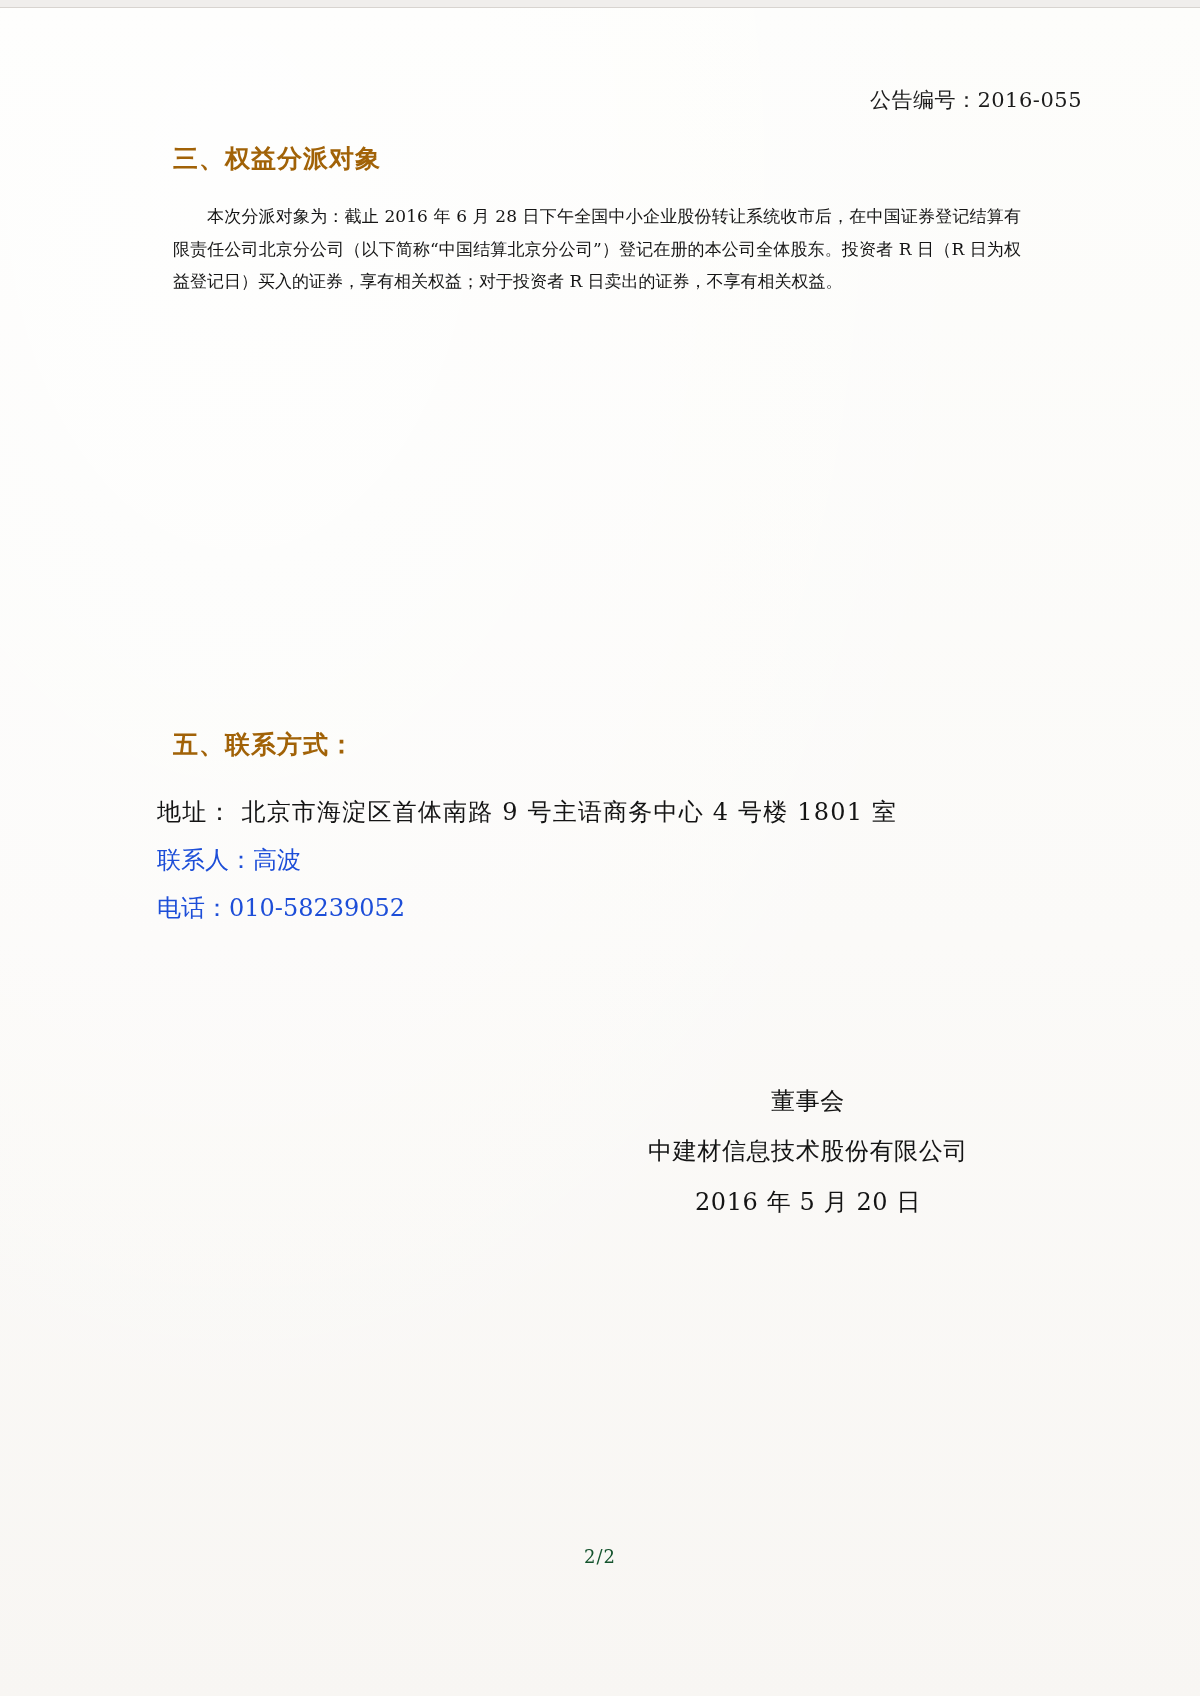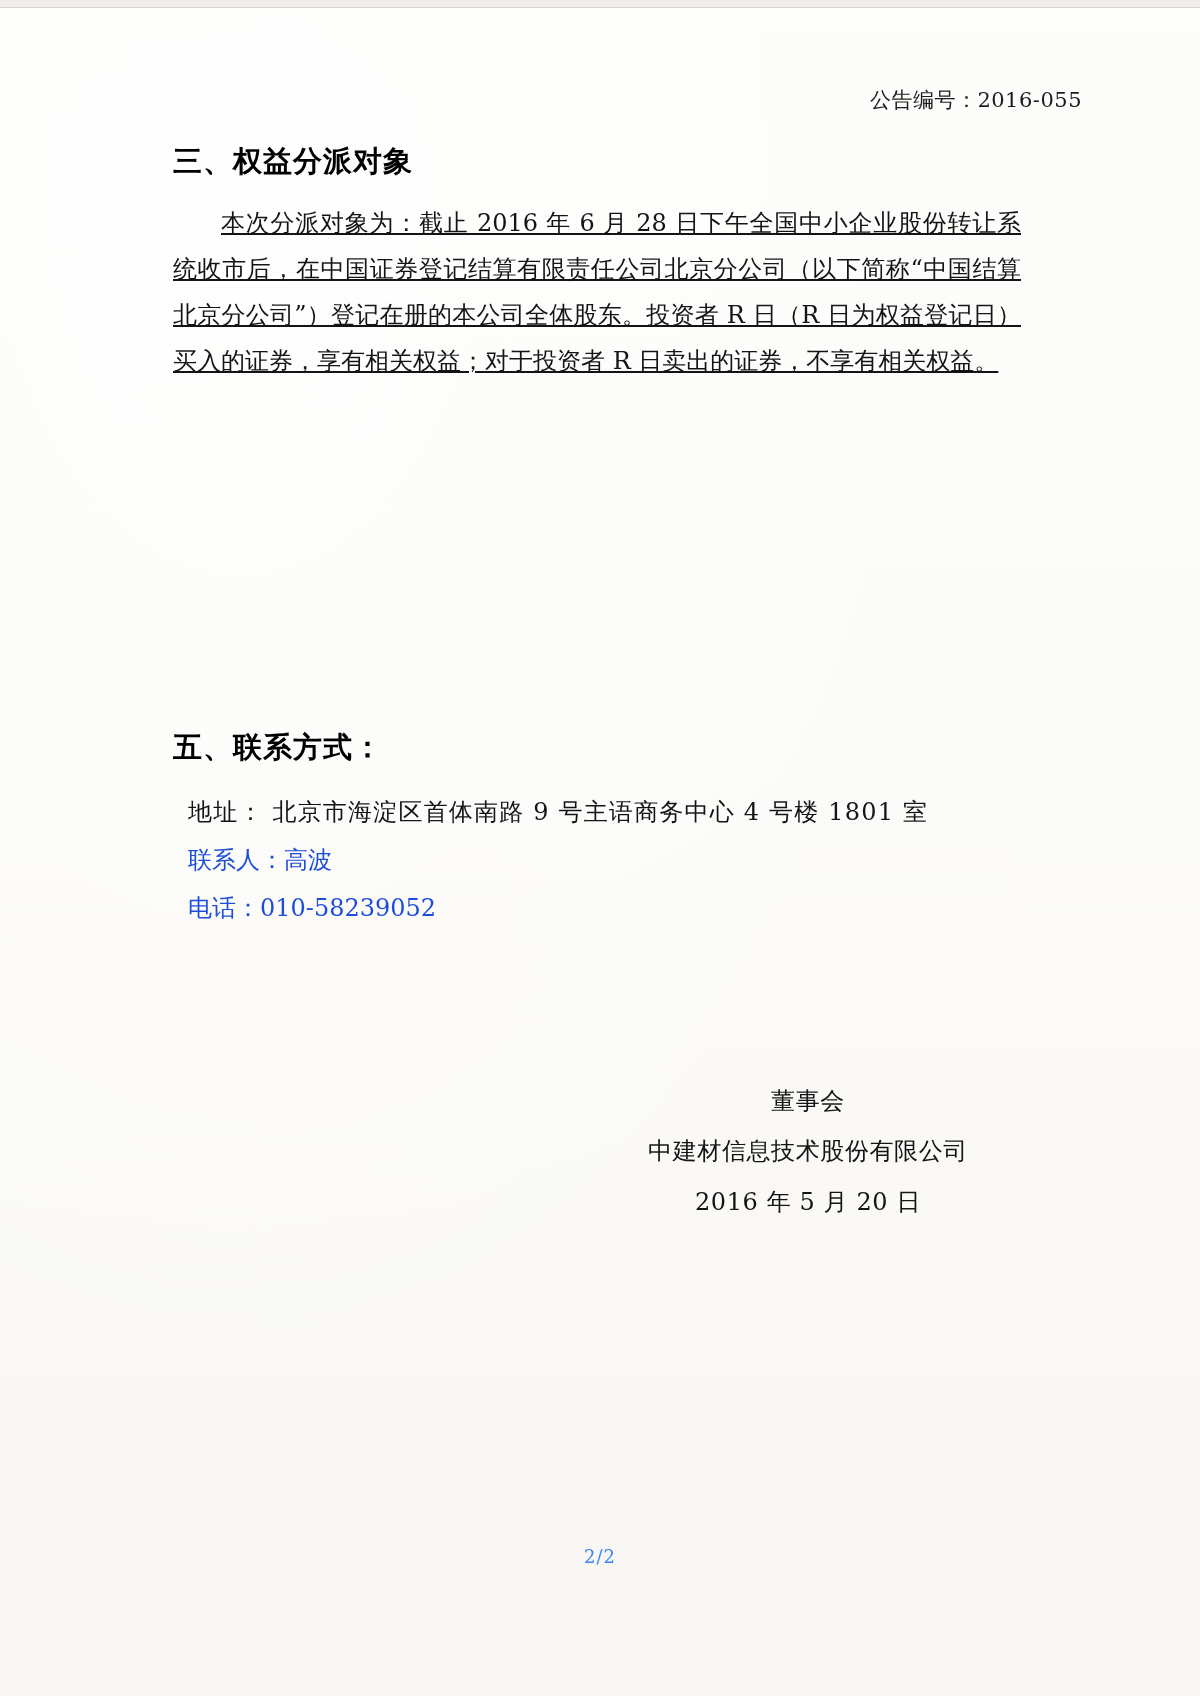--- a/index.html
+++ b/index.html
@@ -38,34 +38,33 @@
   .header-num {
     position: absolute;
     right: 0;
     top: 78px;
     font-size: 21px;
     letter-spacing: 0.5px;
     color: #1b1b1b;
     white-space: nowrap;
   }
   .heading {
-    font-size: 29px;
+    font-size: 25px;
     font-weight: bold;
-    color: #000000;
+    color: #a16207;
     letter-spacing: 1px;
     margin: 0;
   }
   .para {
-    font-size: 24px;
+    font-size: 17px;
     color: #141414;
     line-height: 1.92;
     margin: 0;
     text-align: justify;
     text-justify: inter-ideograph;
-    text-decoration: underline;
   }
   .indent {
     text-indent: 2em;
   }
   .block {
     position: absolute;
     left: 55px;
     width: 848px;
   }
   .contact-line {
@@ -93,21 +92,21 @@
     width: 420px;
     text-align: center;
   }
   .footer {
     position: absolute;
     left: 0;
     right: 0;
     top: 1538px;
     text-align: center;
     font-size: 18px;
-    color: #3b82f6;
+    color: #14532d;
     letter-spacing: 1px;
   }
   .spaced {
     letter-spacing: 0.6px;
   }
 </style>
 </head>
 <body>
 
 <div class="page">
@@ -124,21 +123,21 @@
     <div class="block" style="top: 192px;">
       <p class="para indent">本次分派对象为：截止 2016 年 6 月 28 日下午全国中小企业股份转让系统收市后，在中国证券登记结算有限责任公司北京分公司（以下简称“中国结算北京分公司”）登记在册的本公司全体股东。投资者 R 日（R 日为权益登记日）买入的证券，享有相关权益；对于投资者 R 日卖出的证券，不享有相关权益。</p>
     </div>
 
 
 
     <div class="block" style="top: 720px;">
       <div class="heading">五、联系方式：</div>
     </div>
 
-    <div class="block" style="top: 780px; left: 70px;">
+    <div class="block" style="top: 780px; left: 39px;">
       <div class="contact-addr">地址： 北京市海淀区首体南路 9 号主语商务中心 4 号楼 1801 室</div>
       <div class="contact-line">联系人：高波</div>
       <div class="contact-line">电话：010-58239052</div>
     </div>
 
     <div class="sign-wrap" style="top: 1068px;">
       <div class="sign spaced">董事会</div>
       <div class="sign spaced">中建材信息技术股份有限公司</div>
       <div class="sign spaced">2016 年 5 月 20 日</div>
     </div>

